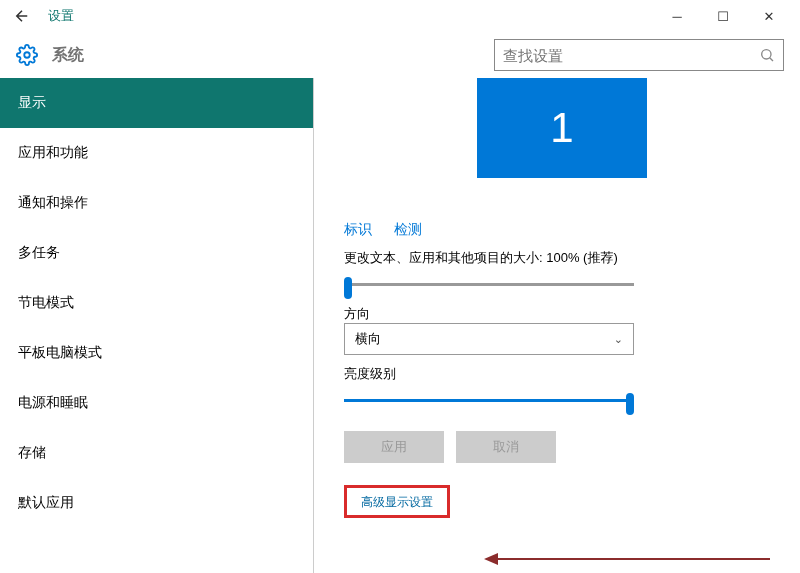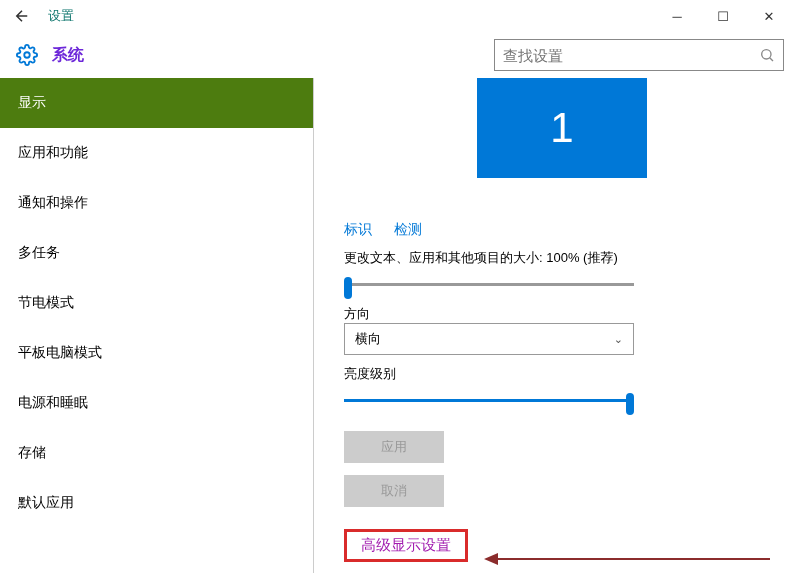--- a/index.html
+++ b/index.html
@@ -6,54 +6,54 @@
     body { background: #fff; width: 800px; height: 573px; overflow: hidden; position: relative; }
     
     .titlebar { height: 32px; display: flex; align-items: center; padding: 0 8px; }
     .titlebar .back { width: 28px; height: 28px; display: flex; align-items: center; justify-content: center; cursor: pointer; font-size: 18px; color: #333; }
     .titlebar .title { margin-left: 12px; font-size: 13px; color: #0f766e; }
     .window-controls { margin-left: auto; display: flex; gap: 0; }
     .window-controls .ctrl { width: 46px; height: 28px; display: flex; align-items: center; justify-content: center; cursor: pointer; font-size: 13px; color: #333; }
     
     .header { height: 46px; display: flex; align-items: center; padding: 0 16px; }
     .header .gear { width: 22px; height: 22px; color: #0078d7; margin-right: 14px; }
-    .header .section-title { font-size: 16px; font-weight: bold; color: #6d28d9; }
+    .header .section-title { font-size: 16px; font-weight: bold; color: #737373; }
     .header .search { margin-left: auto; width: 290px; height: 32px; border: 1px solid #888; display: flex; align-items: center; padding: 0 8px; background: #fff; }
     .header .search input { border: none; outline: none; flex: 1; font-size: 15px; color: #666; }
     .header .search .search-icon { width: 16px; height: 16px; color: #888; }
     
     .body { display: flex; height: calc(573px - 32px - 46px); }
     
     .sidebar { width: 314px; border-right: 1px solid #ccc; overflow-y: auto; }
     .sidebar .item { height: 50px; display: flex; align-items: center; padding: 0 18px; font-size: 14px; color: #000; cursor: pointer; }
-    .sidebar .item.active { background: #4d7c0f; color: #fff; }
+    .sidebar .item.active { background: #0f766e; color: #fff; }
     
     .content { flex: 1; padding: 0 20px 10px 30px; overflow-y: auto; position: relative; }
     
     .monitor-wrap { display: flex; justify-content: center; padding-top: 0; }
     .monitor { width: 170px; height: 100px; background: #0078d7; color: #fff; display: flex; align-items: center; justify-content: center; font-size: 42px; font-weight: 300; }
     
     .links { margin-top: 43px; font-size: 14px; }
     .links span { color: #0078d7; margin-right: 18px; cursor: pointer; }
     
     .setting-label { font-size: 13px; color: #000; margin-top: 10px; }
     
     .slider { position: relative; height: 20px; margin-top: 8px; width: 290px; }
     .slider .track { position: absolute; top: 8px; left: 0; right: 0; height: 3px; background: #999; }
     .slider .fill { position: absolute; top: 8px; left: 0; height: 3px; background: #0078d7; }
     .slider .thumb { position: absolute; top: 2px; width: 8px; height: 22px; background: #0078d7; border-radius: 4px; }
     
     .select { width: 290px; height: 32px; border: 1px solid #999; display: flex; align-items: center; padding: 0 10px; font-size: 13px; cursor: pointer; }
     .select .chev { margin-left: auto; font-size: 11px; color: #555; }
     
-    .button-row { display: flex; gap: 12px; margin-top: 20px; flex-direction: column; }
+    .button-row { display: flex; gap: 12px; margin-top: 20px; }
     .button-row .btn { width: 100px; height: 32px; background: #ccc; color: #999; display: flex; align-items: center; justify-content: center; font-size: 13px; cursor: default; }
     
     .adv-link-wrap { margin-top: 22px; display: inline-block; border: 3px solid #d92b2b; padding: 4px 14px; }
-    .adv-link { color: #a21caf; font-size: 15px; cursor: pointer; }
+    .adv-link { color: #0369a1; font-size: 12px; cursor: pointer; }
     
     .arrow { position: absolute; bottom: 13px; left: 490px; width: 280px; height: 2px; background: #8b2c2c; }
     .arrow::before { content: ""; position: absolute; left: -12px; top: -5px; border: 6px solid transparent; border-right: 14px solid #8b2c2c; }
   </style>
 </head>
 <body>
 
 <div class="titlebar">
   <div class="back">
     <svg width="18" height="18" viewBox="0 0 24 24" fill="none" stroke="currentColor" stroke-width="2">

